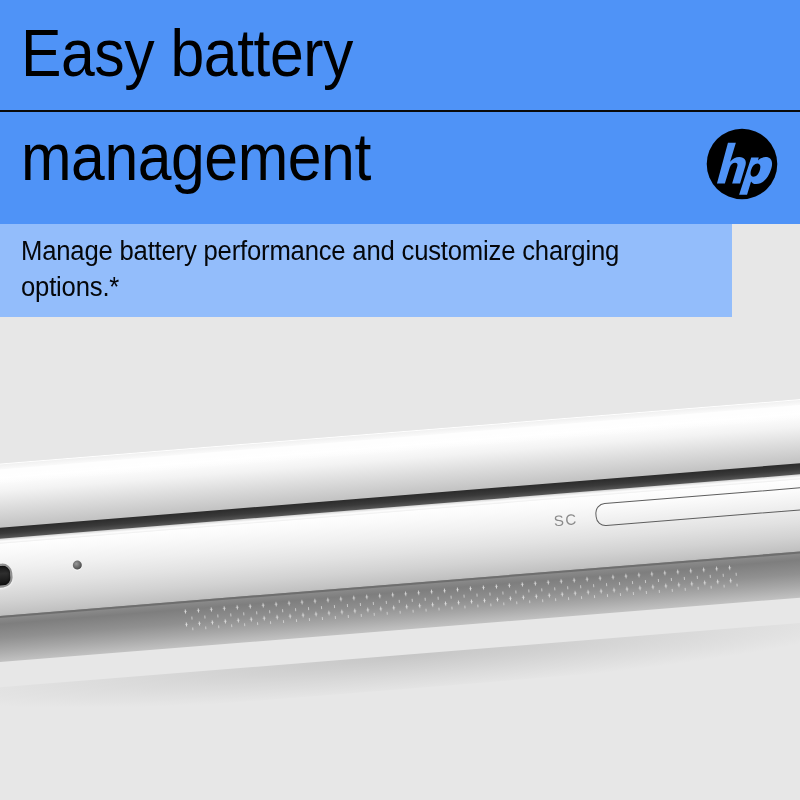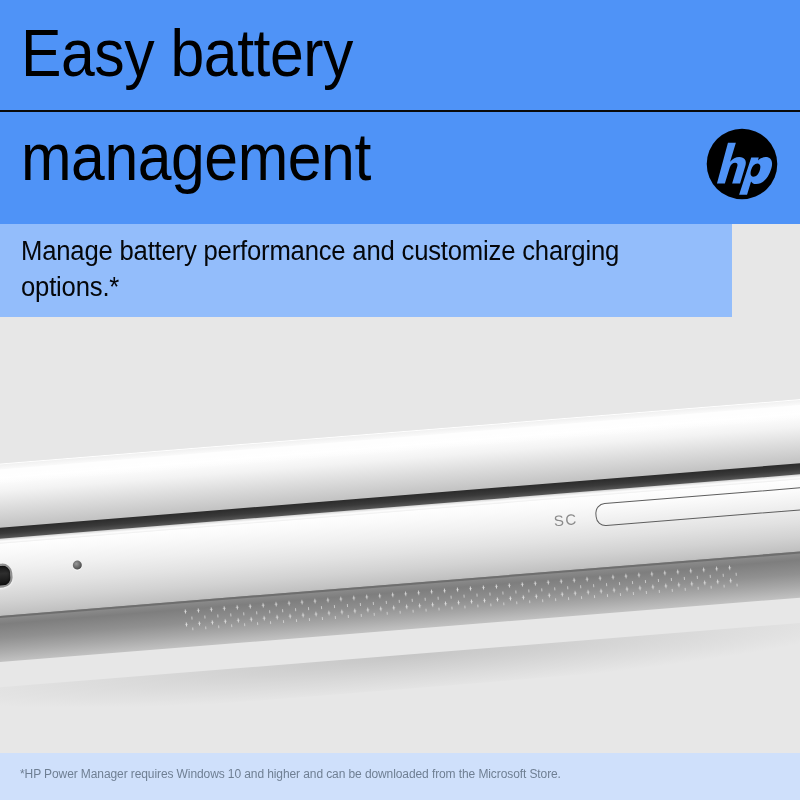--- a/index.html
+++ b/index.html
@@ -366,17 +366,14 @@
 
       <div class="bottom-chassis"></div>
       <div class="bottom-chassis-line"></div>
 
       <div class="vent"></div>
       <div class="vent-2"></div>
 
     </div>
   </div>
 
-  <div class="footnote-band">
-    <div class="footnote-text">*HP Power Manager requires Windows 10 and higher and can be downloaded from the Microsoft Store.</div>
-  </div>
 
 </div>
 
 </body></html>

